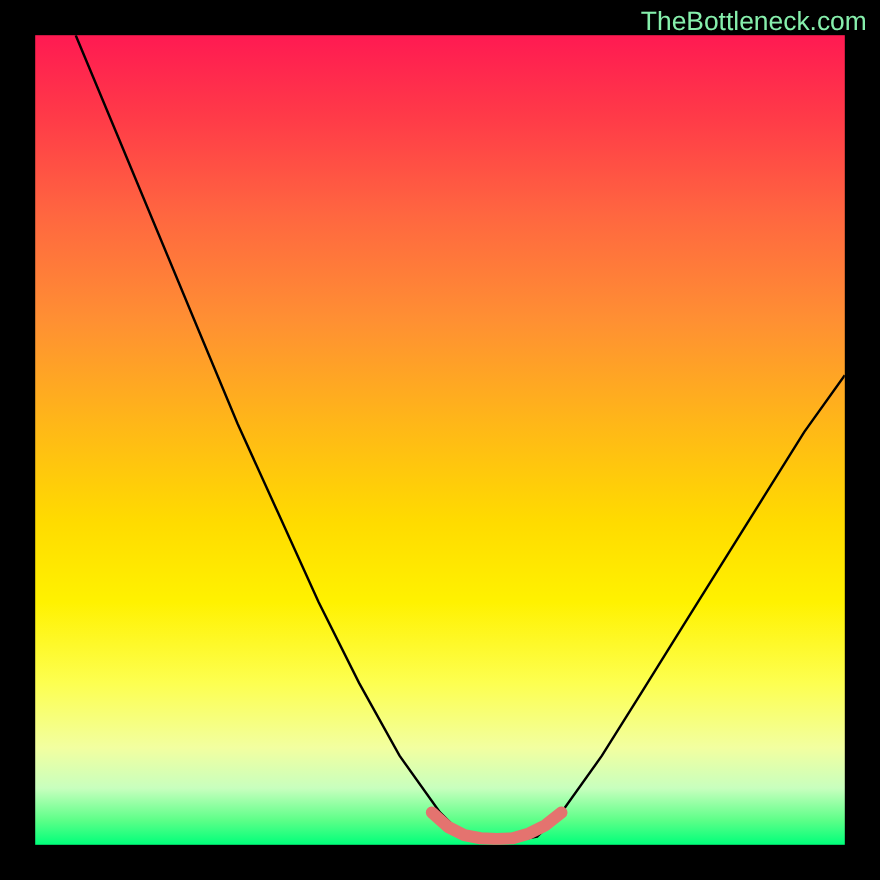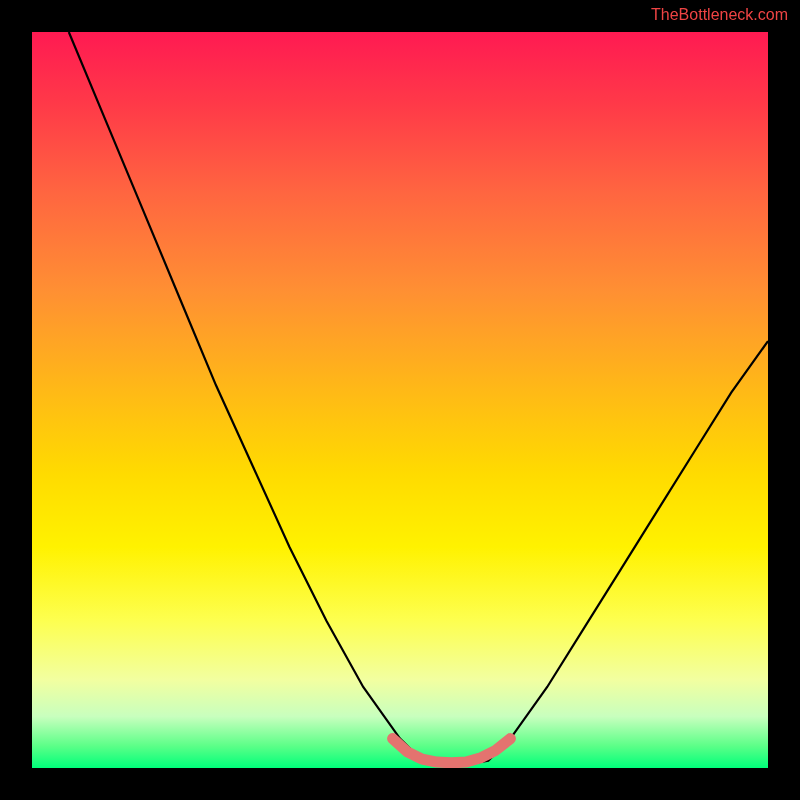--- a/index.html
+++ b/index.html
@@ -8,22 +8,22 @@
     height: 800px;
     background: #000;
     position: relative;
     overflow: hidden;
     font-family: Arial, sans-serif;
   }
   .watermark {
     position: absolute;
     top: 6px;
     right: 12px;
-    color: #ef4444;
-    font-size: 16px;
+    color: #86efac;
+    font-size: 24px;
     font-weight: 500;
     z-index: 10;
     text-align: right;
   }
   .plot-area {
     position: absolute;
     left: 32px;
     top: 32px;
     width: 736px;
     height: 736px;

